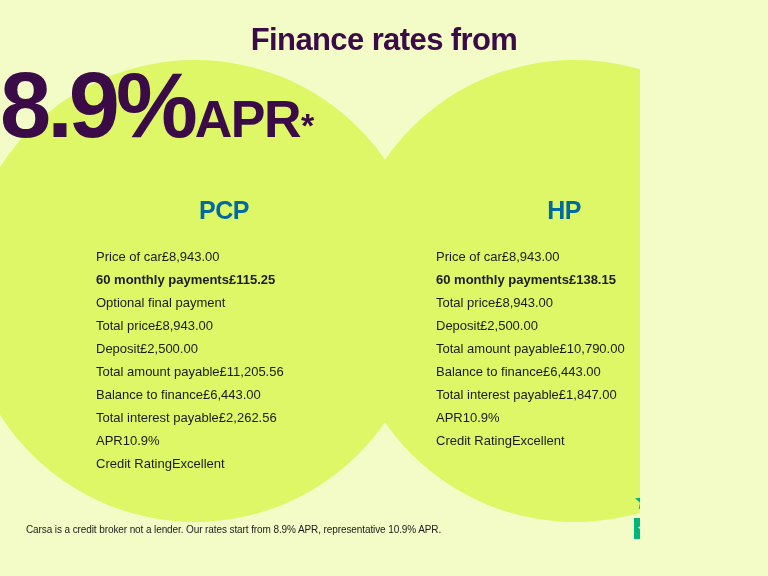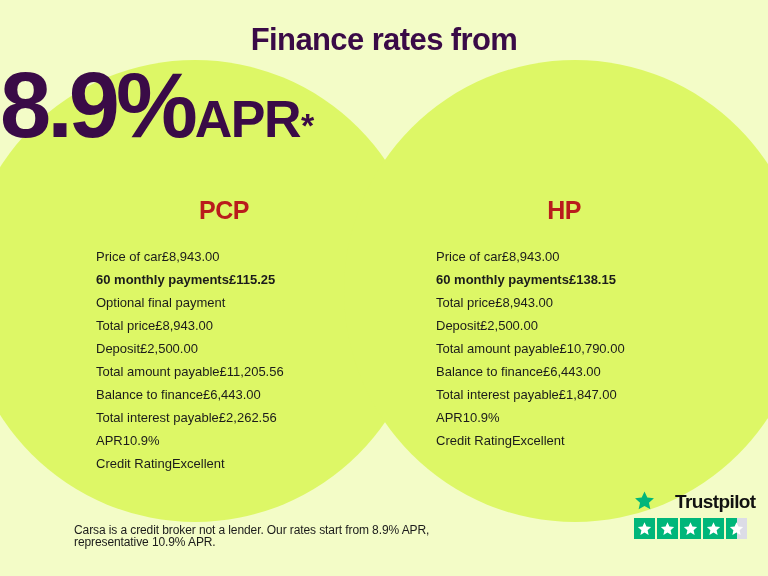--- a/index.html
+++ b/index.html
@@ -11,21 +11,21 @@
   }
 
   body {
     font-family: "Liberation Sans", sans-serif;
     background: #f3fcc7;
     position: relative;
   }
 
   #canvas {
     position: relative;
-    width: 768px;
+    width: 640px;
     height: 576px;
     background: #f3fcc7;
     overflow: hidden;
   }
 
   
   .bg-circle {
     position: absolute;
     border-radius: 50%;
     background: #ddf766;
@@ -81,21 +81,21 @@
     width: 272px;
     z-index: 5;
   }
   #plan-pcp { left: 88px; }
   #plan-hp  { left: 428px; }
 
   .plan-title {
     text-align: center;
     font-size: 25px;
     font-weight: bold;
-    color: #b91c1c;
+    color: #0369a1;
     margin-bottom: 20px;
     letter-spacing: -0.5px;
   }
 
   .plan-rows { display: block; }
 
   .row {
     display: flex;
     align-items: baseline;
     font-size: 13px;
@@ -109,26 +109,25 @@
 
   .row-label { white-space: nowrap; }
   .row-value { white-space: nowrap; text-align: right; }
 
   
   #disclaimer {
     position: absolute;
     left: 26px;
     top: 524px;
     width: 430px;
-    font-size: 12px;
+    font-size: 10px;
     line-height: 12px;
     color: #1b1b1b;
     letter-spacing: -0.1px;
     z-index: 6;
-    margin-left: 48px;
   }
 
   #trustpilot {
     position: absolute;
     left: 634px;
     top: 490px;
     width: 118px;
     z-index: 6;
   }
   #tp-brand {

